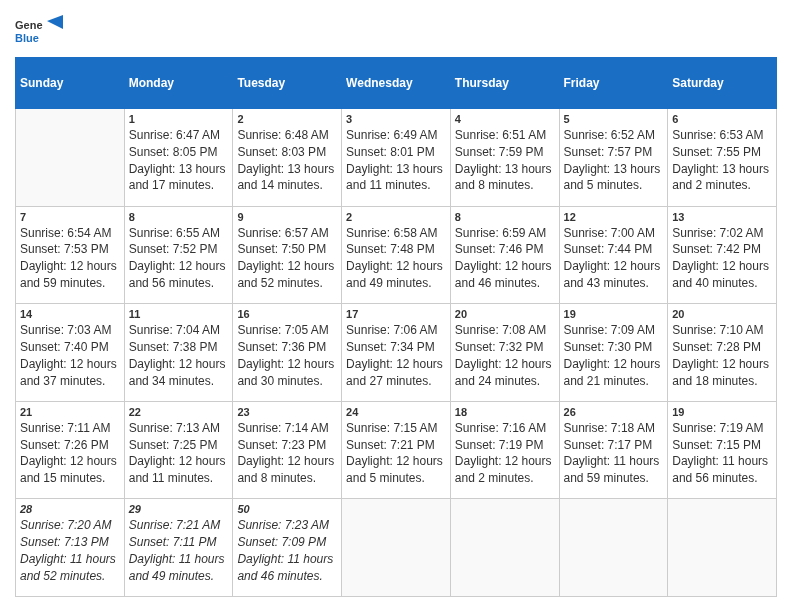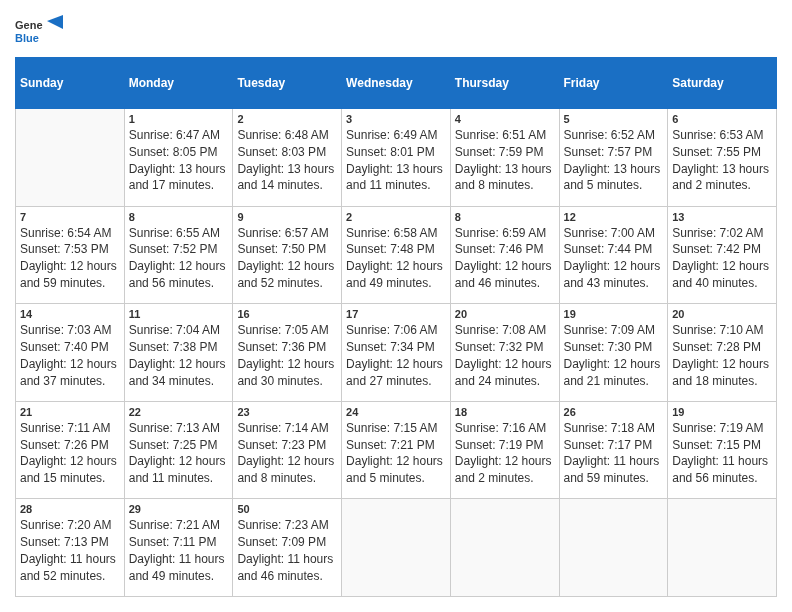--- a/index.html
+++ b/index.html
@@ -74,20 +74,21 @@
     .day-info {
       font-size: 12px;
       line-height: 1.4;
       color: #333;
     }
     .empty-cell {
       background: #f9f9f9;
     }
     .last-row td {
       height: 70px;
+      font-style: italic;
     }
   </style>
 </head>
 <body>
 
 <div class="page">
   <div class="header">
     <div class="logo">
     <svg width="28" height="32" viewBox="0 0 28 32">
       <text x="0" y="14" font-size="11" font-weight="bold" fill="#333" font-family="Arial">General</text>

